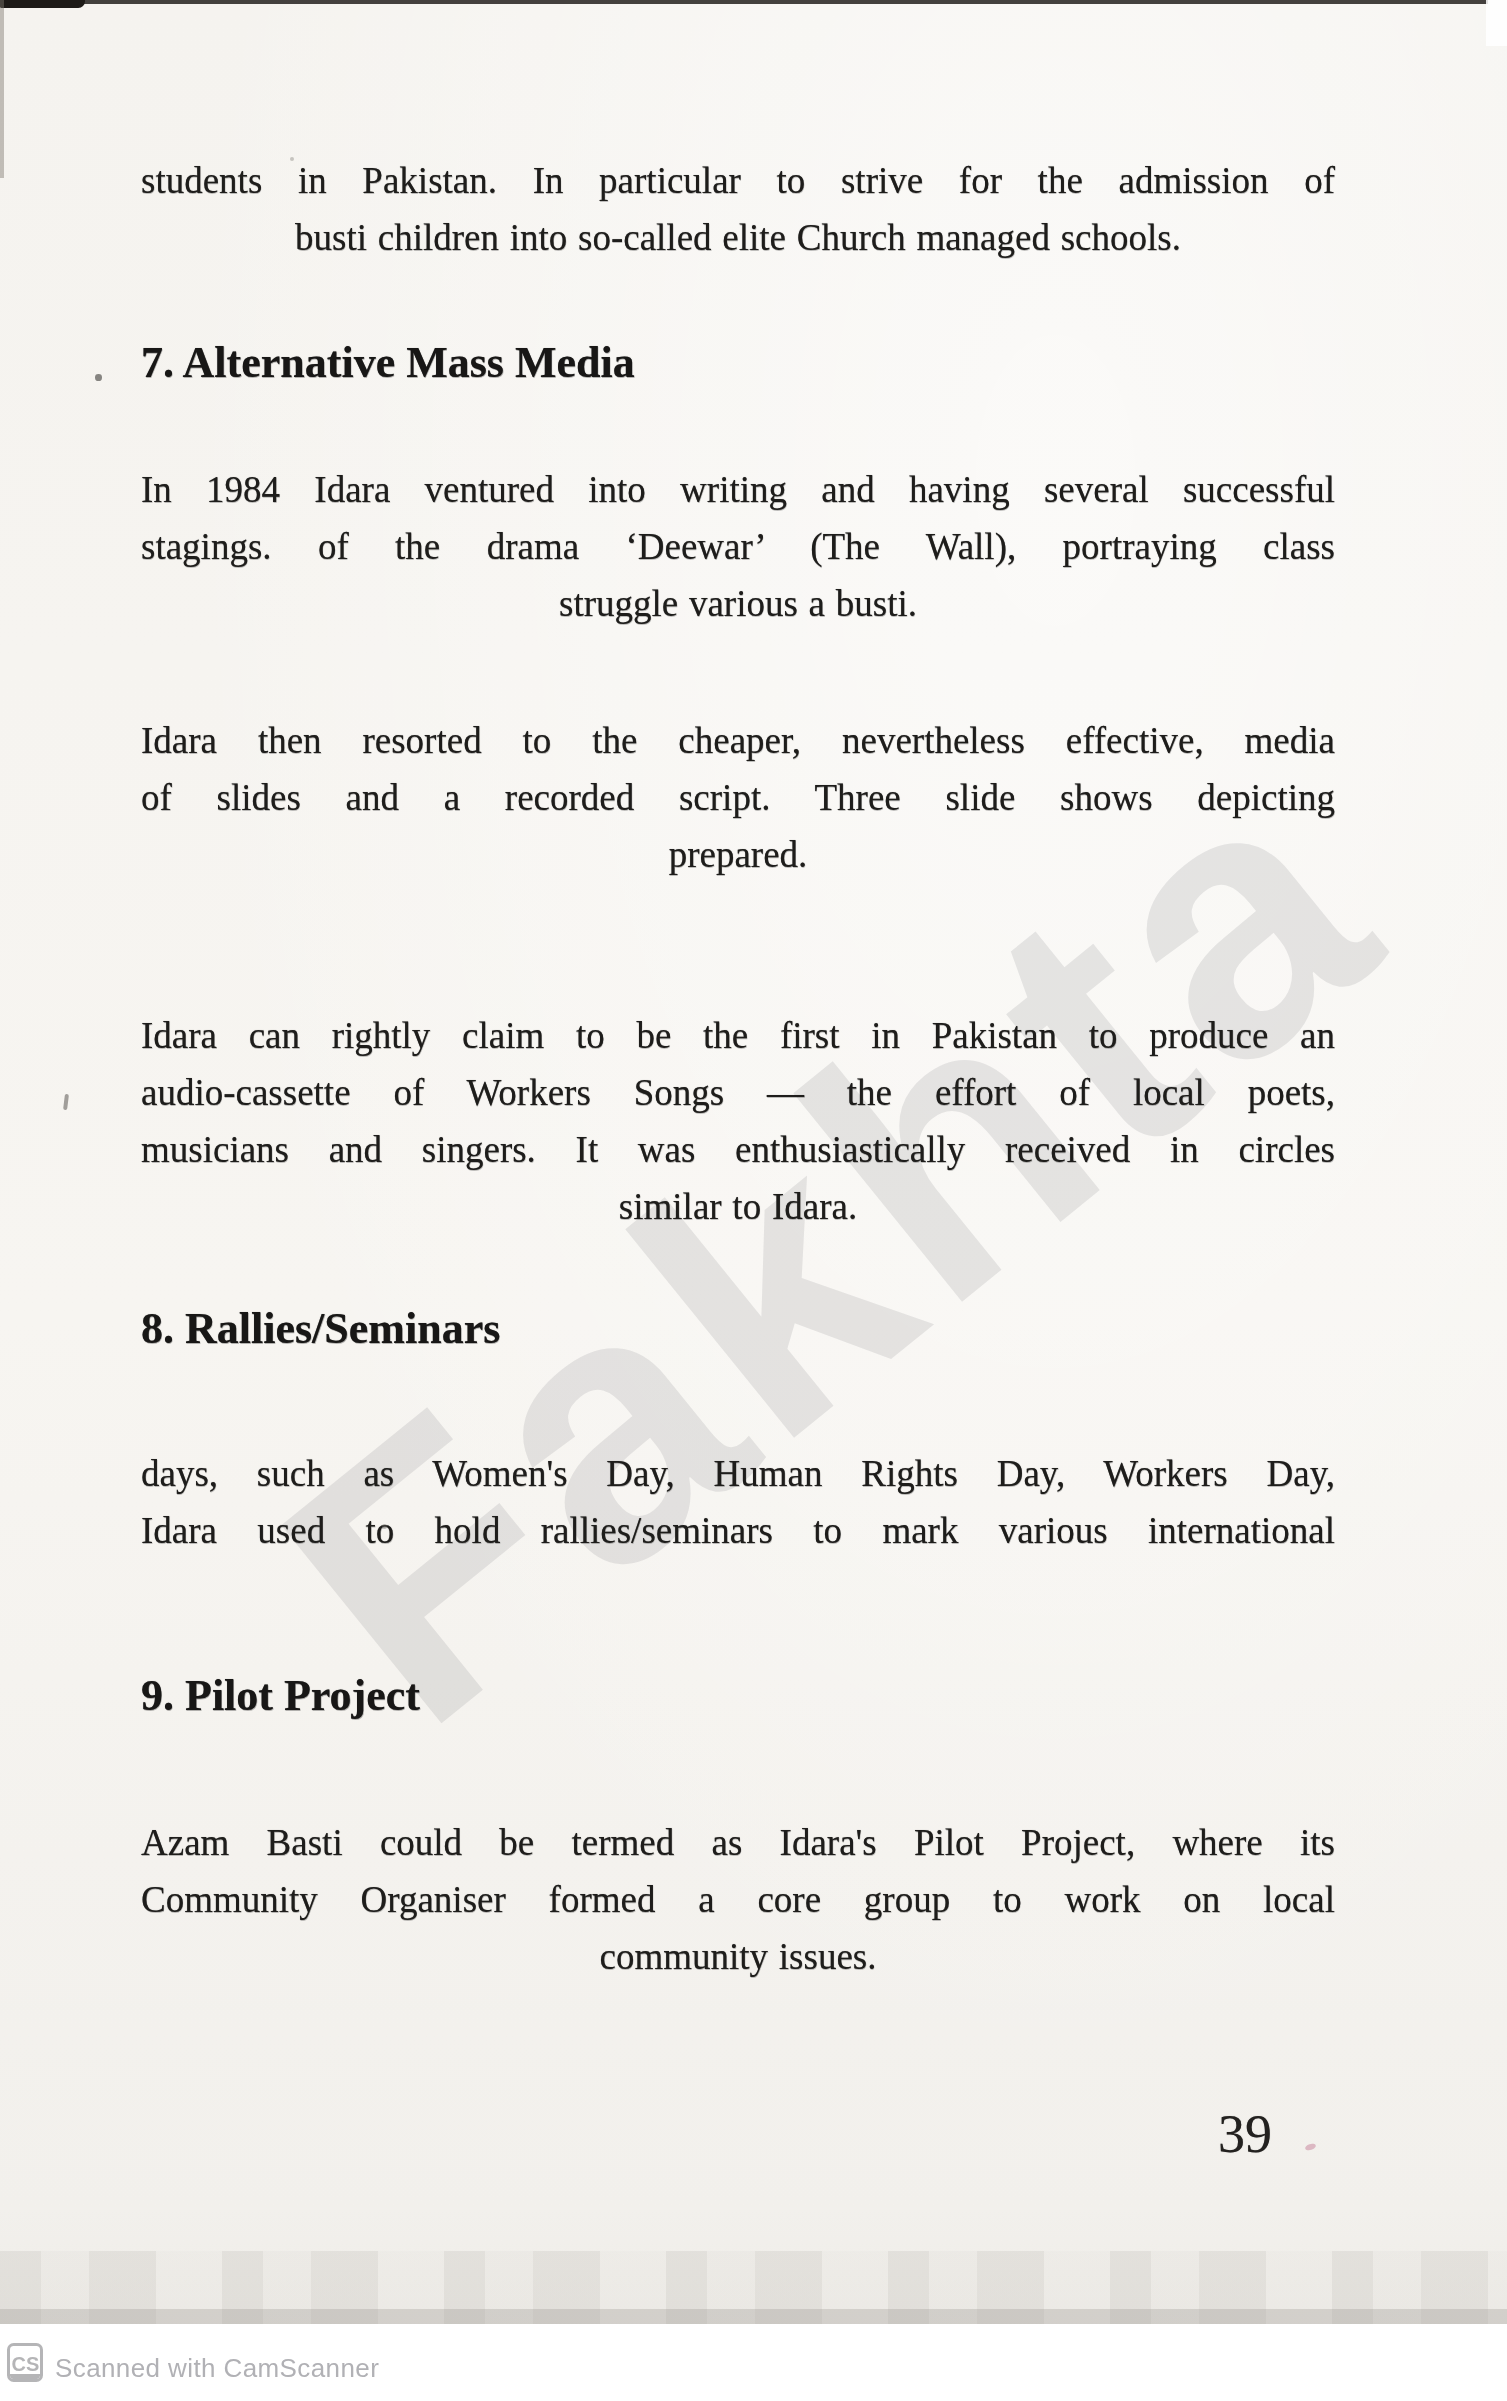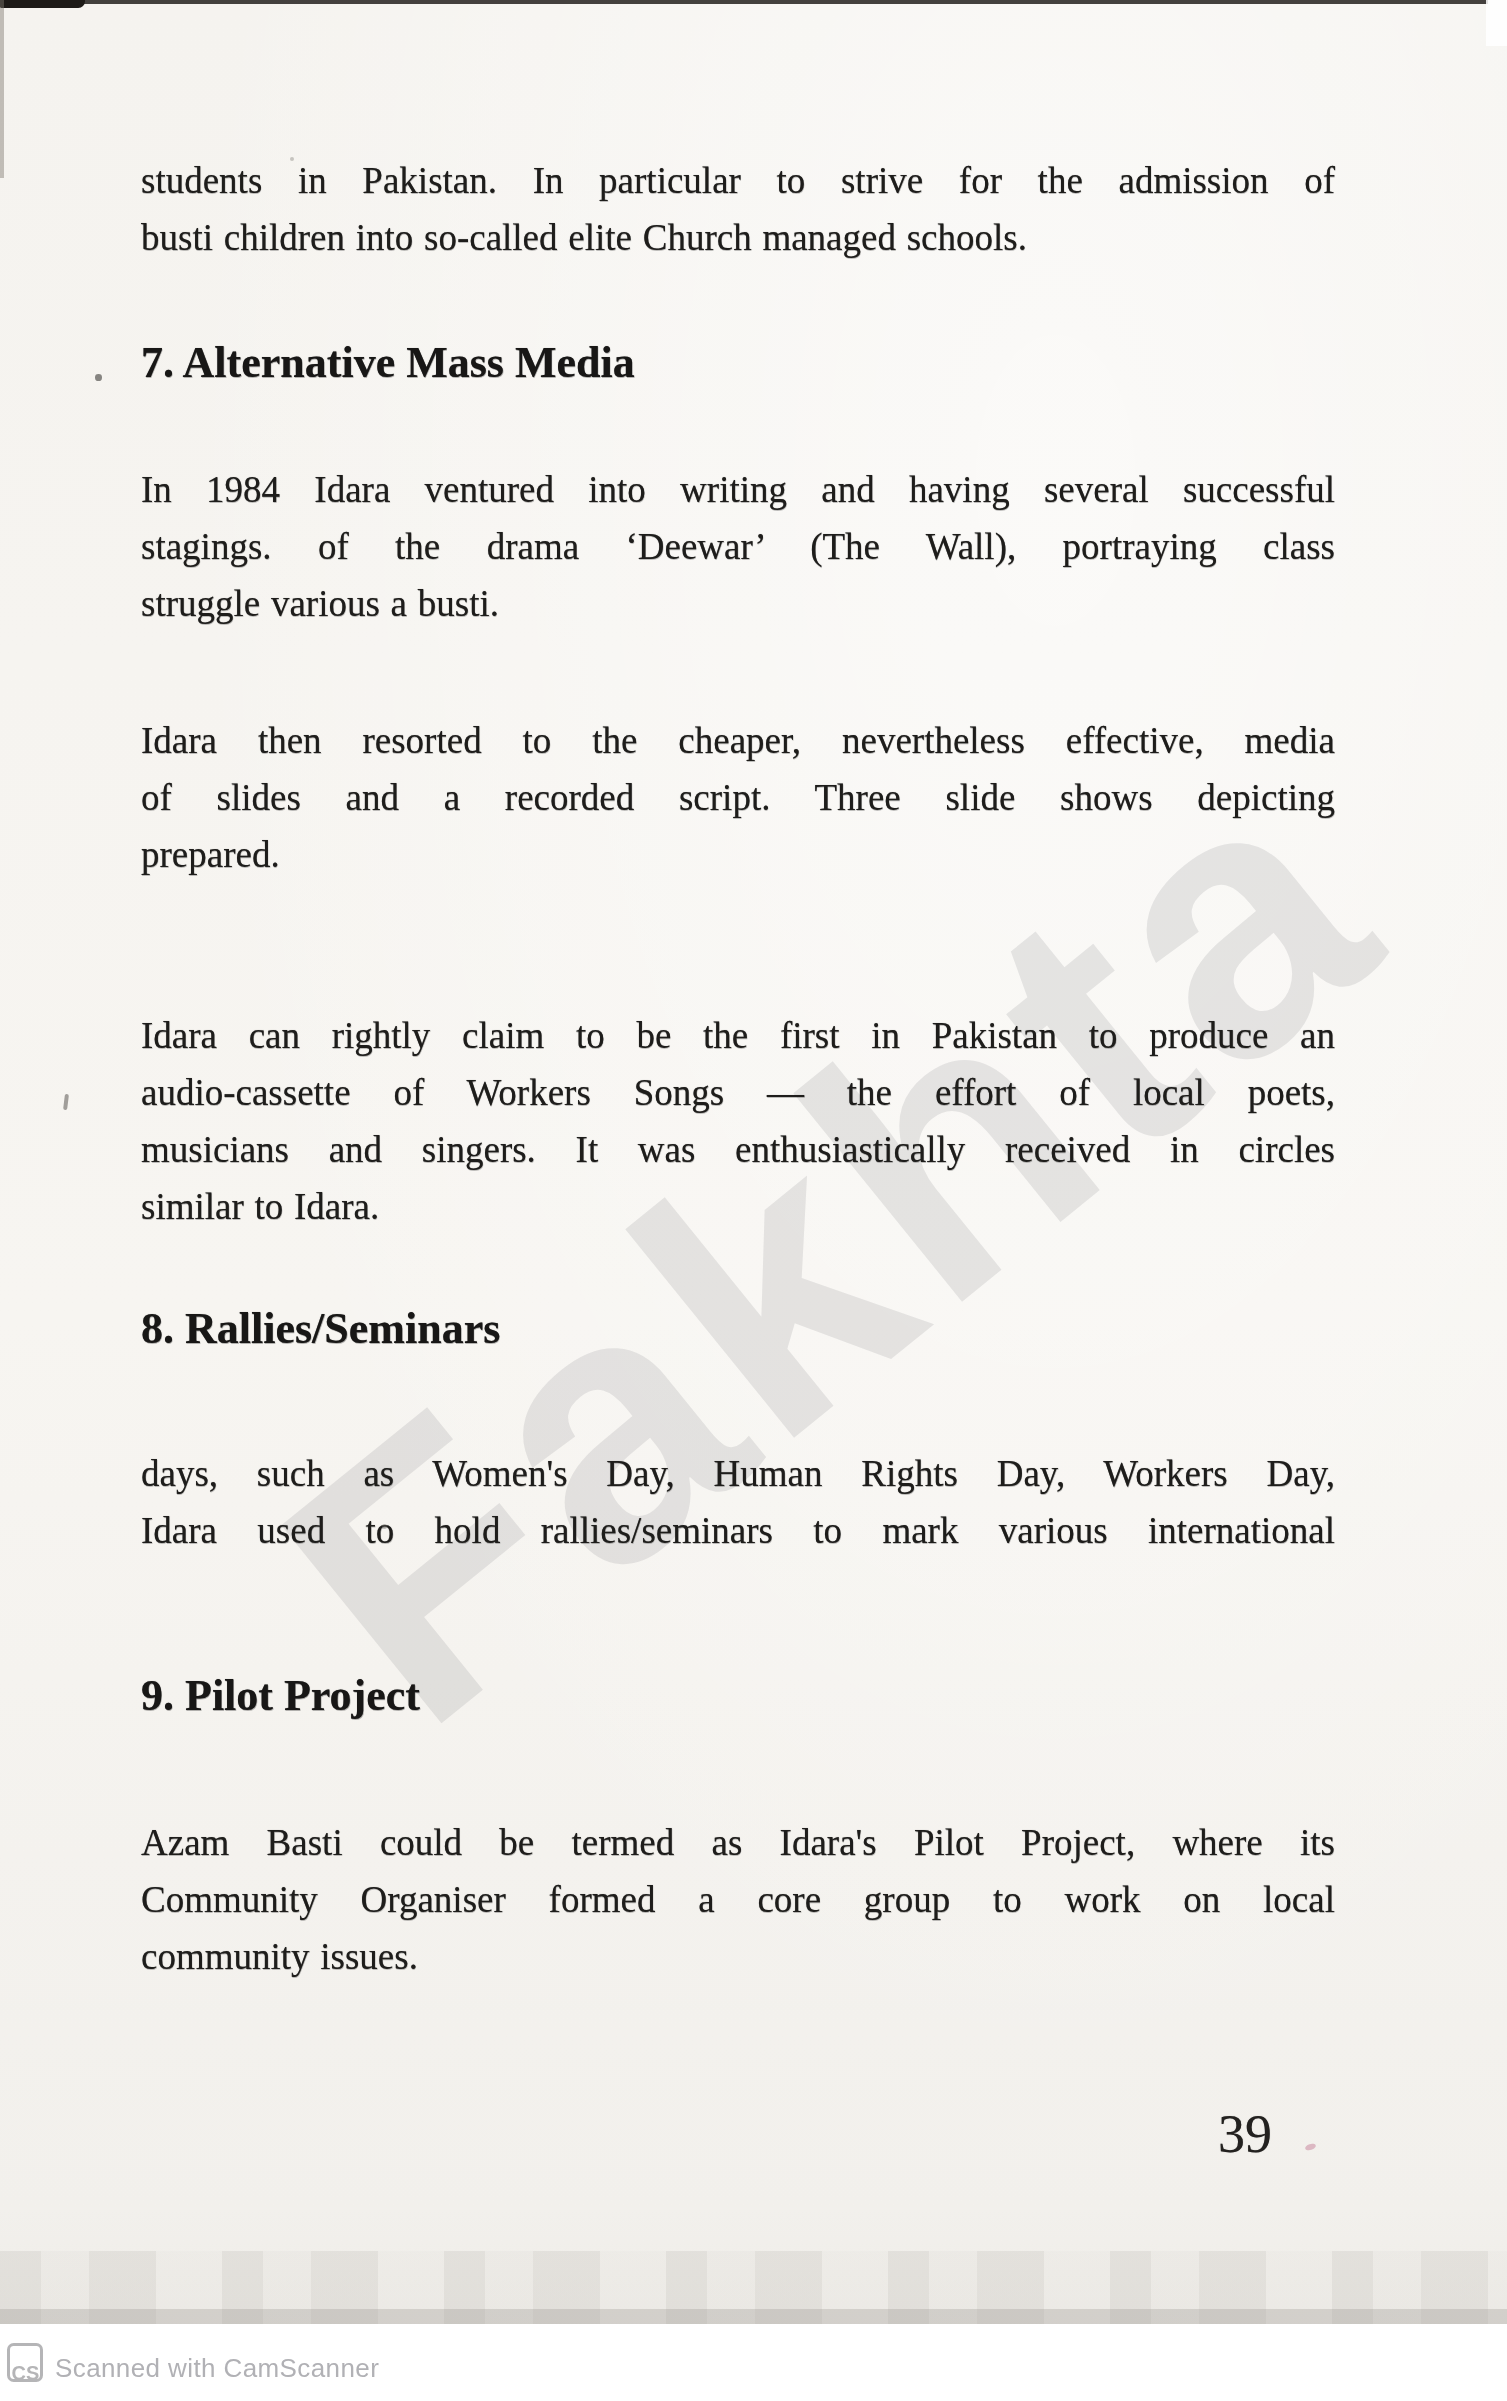--- a/index.html
+++ b/index.html
@@ -27,21 +27,21 @@
   }
   
   .para{
     position:absolute;left:141px;width:1194px;
     font-size:37px;line-height:57px;
     color:#1e1d1b;
     text-shadow:0 0 0.7px rgba(25,25,25,.55), 0.4px 0.6px 0.4px rgba(40,40,40,.25);
     z-index:2;
     word-spacing:1.5px;
   }
-  .para .line{text-align:left;}
+  .para .line{text-align:center;}
   .para .line.stretch{text-align:justify;text-align-last:justify;}
   .heading{
     position:absolute;left:141px;
     font-size:44px;line-height:52px;font-weight:bold;
     color:#181716;
     text-shadow:0 0 0.7px rgba(20,20,20,.6), 0.6px 0.6px 0.6px rgba(40,40,40,.3);
     z-index:2;
     white-space:nowrap;
   }
   .page-number{
@@ -81,21 +81,21 @@
     width:36px;height:39px;
     border:3px solid #b5b5b7;border-radius:6.7px;
     background:#ffffff;
     box-sizing:border-box;
     display:flex;flex-direction:column;justify-content:space-between;
     overflow:hidden;
   }
   .cs-letters{
     font-family:"Liberation Sans", sans-serif;
     font-weight:bold;font-size:20px;line-height:19px;
-    color:#b5b5b7;text-align:center;margin-top:18px;
+    color:#b5b5b7;text-align:center;margin-top:9px;
     letter-spacing:0;
   }
   .cs-bar{height:10.4px;background:#b5b5b7;}
   .footer-label{
     position:absolute;left:55px;top:0;height:88px;
     display:flex;align-items:center;
     font-family:"Liberation Sans", sans-serif;
     font-size:26px;color:#b1b1b5;letter-spacing:0.4px;
   }
 </style>

